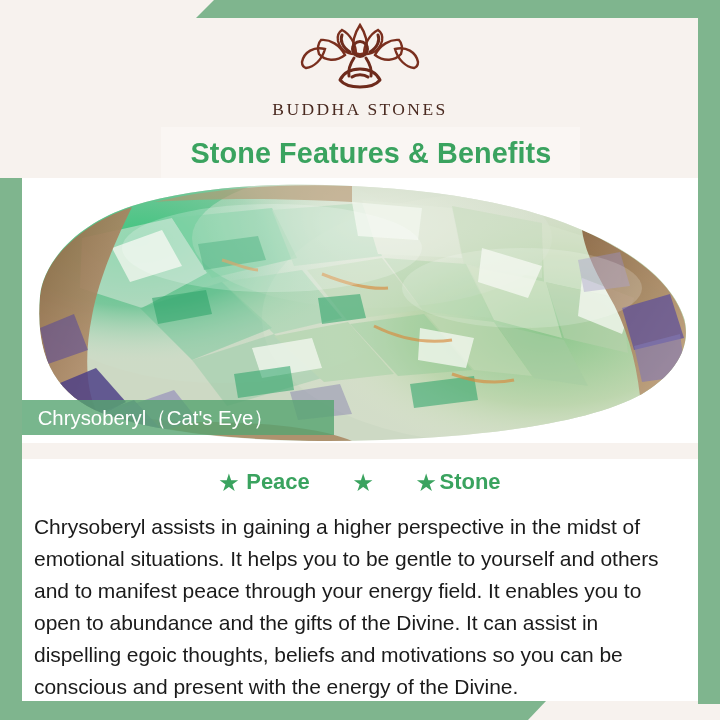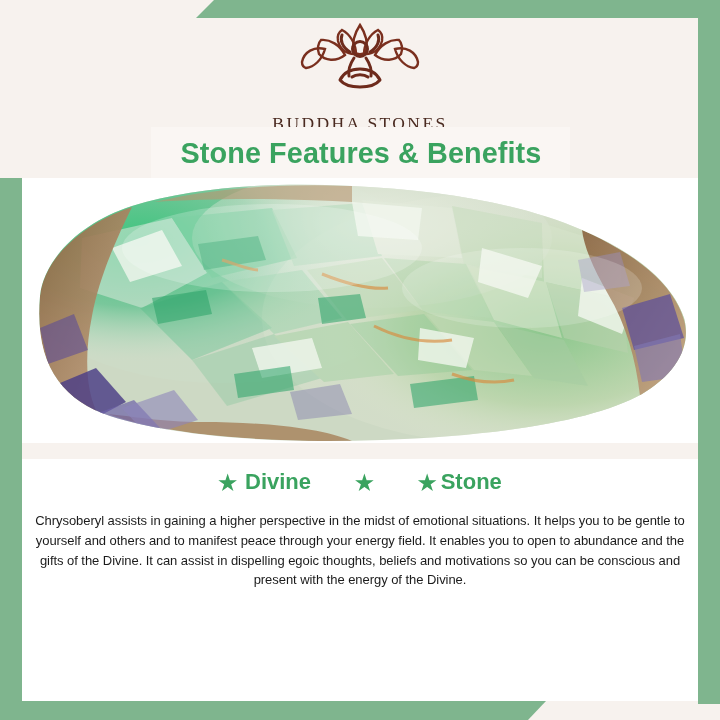--- a/index.html
+++ b/index.html
@@ -35,31 +35,31 @@
     clip-path: polygon(0 0, 100% 0, calc(100% - 18px) 100%, 0 100%);
   }
 
   
   .logo-block {
     position: absolute; top: 22px; left: 0; width: 720px;
     display: flex; flex-direction: column; align-items: center;
   }
   .logo-mark { width: 152px; height: 70px; display: block; }
   .logo-word {
-    margin-top: 21px;
+    margin-top: 7px;
     font-family: "Liberation Serif", serif;
     font-size: 17.5px;
     letter-spacing: 2.4px;
     color: #4a2a20;
     font-weight: 400;
   }
 
   
   .title-banner {
-    position: absolute; top: 127px; left: 151px; width: 419px; height: 51px;
+    position: absolute; top: 127px; left: 161px; width: 419px; height: 51px;
     background: #faf6f3;
     display: flex; align-items: center; justify-content: center;
     z-index: 4;
   }
   .title-text {
     font-size: 30px;
     font-weight: bold;
     color: #3aa35f;
     letter-spacing: 0.1px;
     transform: scaleX(0.96);
@@ -114,25 +114,25 @@
     display: flex; align-items: center; gap: 4px;
     color: #3aa35f;
     font-size: 22px;
     font-weight: bold;
   }
   .keyword .star { font-size: 21px; line-height: 1; }
   .keyword.kw-peace .star { margin-right: 4px; }
 
   .body-copy {
     margin: 16px 12px 0 12px;
-    font-size: 13px;
+    font-size: 21px;
     line-height: 1.52;
     color: #1b1b1b;
     letter-spacing: -0.05px;
-    text-align: center;
+    text-align: left;
   }
 </style>
 </head>
 <body>
 
 <div id="page">
 
   <div class="frame-top-right"></div>
   <div class="frame-right"></div>
   <div class="frame-left"></div>
@@ -275,29 +275,32 @@
           <path d="M352 148 C376 160 404 166 430 162"></path>
           <path d="M200 82 C214 86 226 92 236 92"></path>
           <path d="M430 196 C452 204 474 206 492 202"></path>
         </g>
 
         <ellipse cx="250" cy="70" rx="150" ry="44" fill="#ffffff" opacity="0.22"></ellipse>
         <ellipse cx="500" cy="110" rx="120" ry="40" fill="#ffffff" opacity="0.18"></ellipse>
       </g>
     </svg>
 
+    <div class="stone-label">
+      <span class="stone-label-text">Chrysoberyl（Cat's Eye）</span>
+    </div>
   </div>
 
   <div class="cream-strip"></div>
 
   <div class="text-panel">
     <div class="keyword-row">
       <div class="keyword kw-peace">
         <span class="star">★</span>
-        <span>Divine</span>
+        <span>Peace</span>
       </div>
       <div class="keyword">
         <span class="star">★</span>
       </div>
       <div class="keyword">
         <span class="star">★</span>
         <span>Stone</span>
       </div>
     </div>
 

